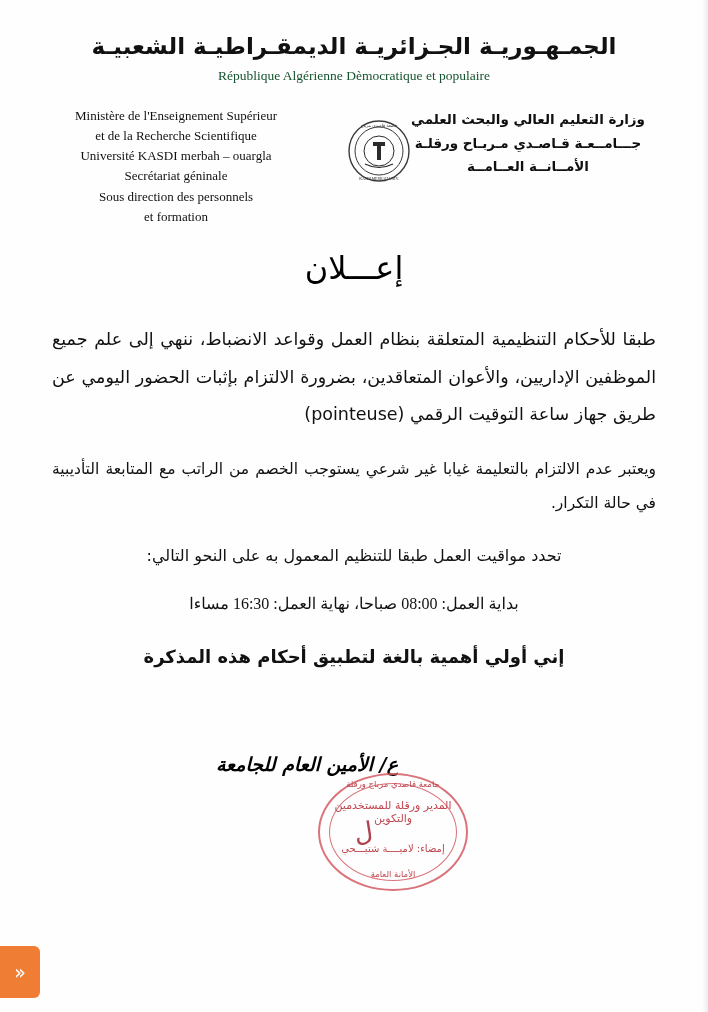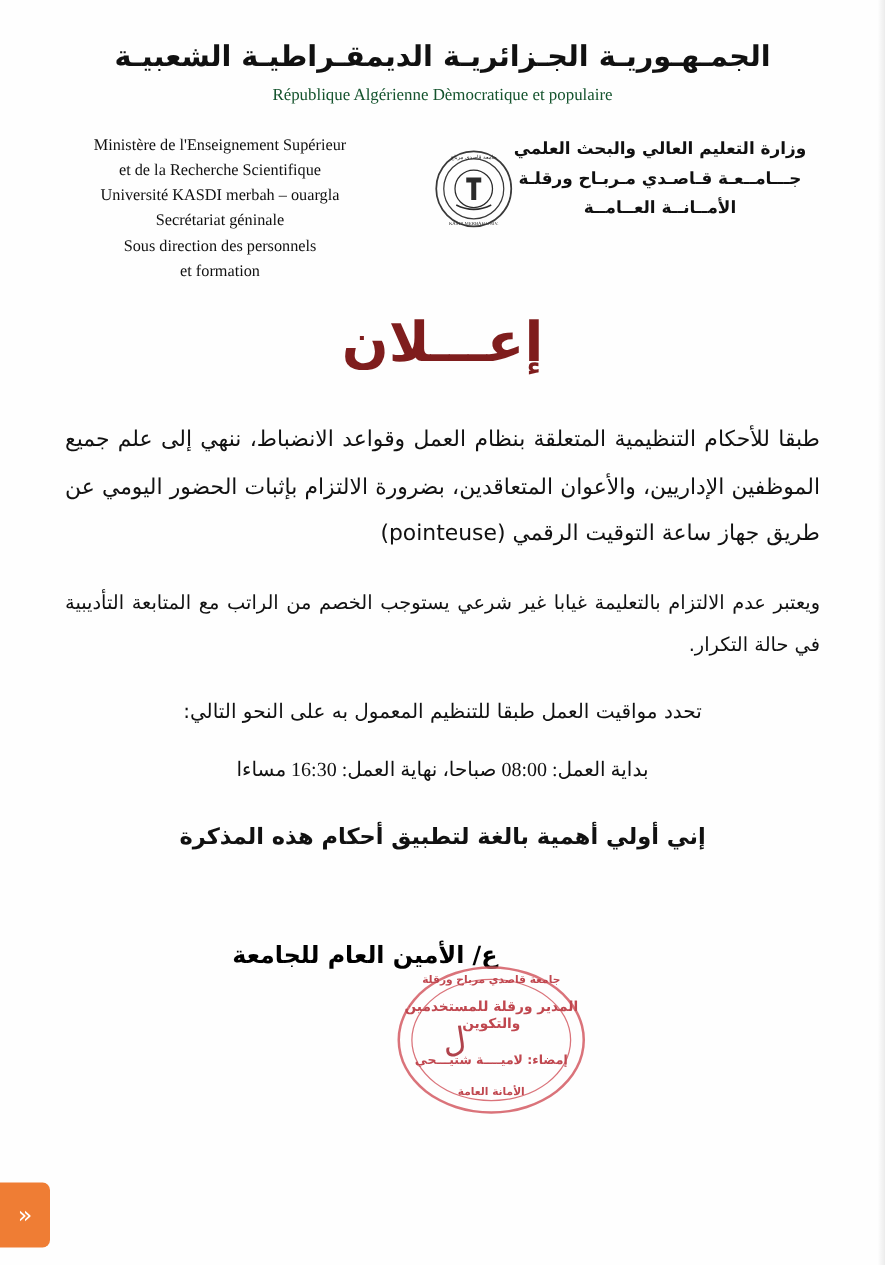--- a/index.html
+++ b/index.html
@@ -76,25 +76,25 @@
     top: 6px;
     width: 78px;
     height: 78px;
   }
   .seal svg { display:block; }
 
   
   .doc-title {
     text-align: center;
     direction: rtl;
-    font-size: 44px;
-    font-weight: bold;
+    font-size: 32px;
+    font-weight: normal;
     letter-spacing: 2px;
     margin-top: 28px;
-    color: #7f1d1d;
+    color: #000000;
   }
 
   
   .body-wrap {
     direction: rtl;
     margin: 34px 52px 0 52px;
     text-align: justify;
     text-align-last: center;
   }
   .p1 {
@@ -141,20 +141,21 @@
     height: 180px;
     direction: rtl;
   }
   .sign-title {
     position: absolute;
     right: 310px;
     top: 8px;
     font-size: 19px;
     font-weight: bold;
     color: #000;
+    font-style: italic;
   }
   .stamp {
     position: absolute;
     left: 318px;
     top: 28px;
     width: 150px;
     height: 118px;
   }
   .stamp-ellipse {
     position: absolute;
@@ -166,21 +167,21 @@
   .stamp-ellipse.inner {
     top: 10px; left: 11px; right: 11px; bottom: 10px;
     border-width: 1px;
   }
   .stamp-text {
     position: absolute;
     left: 0; right: 0;
     text-align: center;
     color: #c0474f;
     font-size: 10.5px;
-    font-weight: bold;
+    font-weight: normal;
     direction: rtl;
   }
   .stamp-t1 { top: 6px; font-size: 8.5px; }
   .stamp-t2 { top: 26px; font-size: 11px; }
   .stamp-t3 { top: 70px; font-size: 10px; }
   .stamp-t4 { top: 96px; font-size: 8.5px; }
   .stamp-sign {
     position: absolute;
     left: 36px;
     top: 44px;

